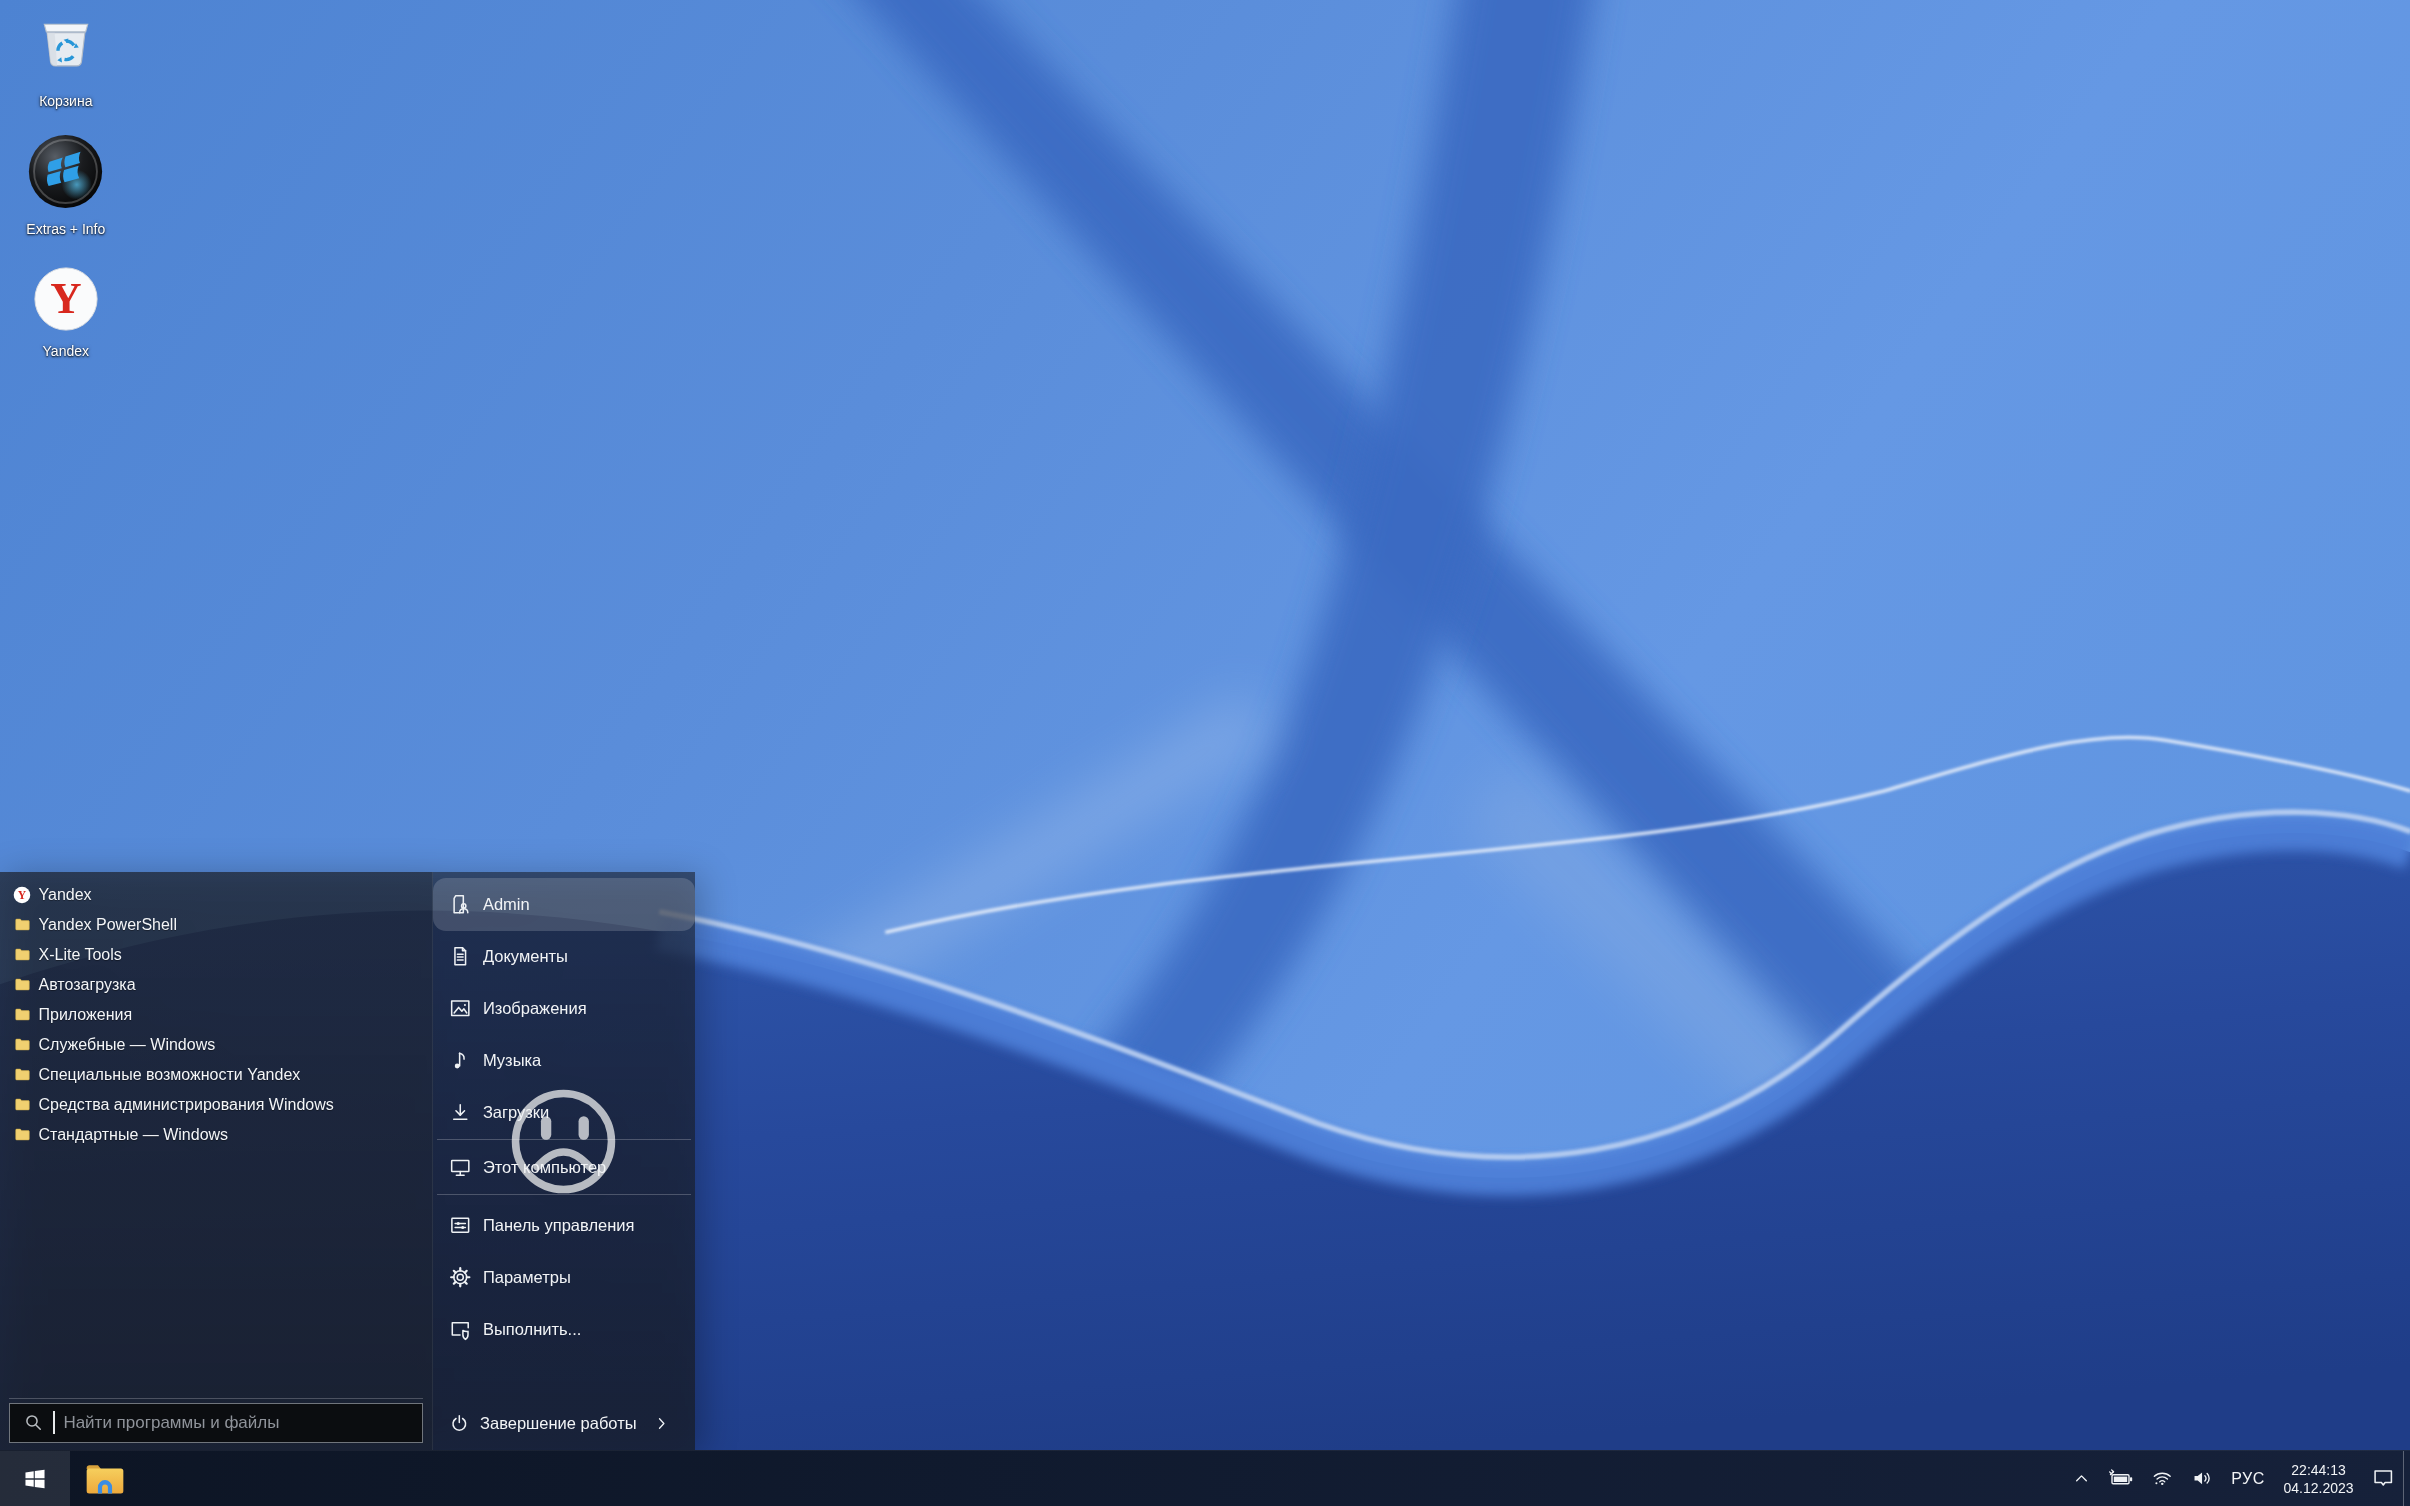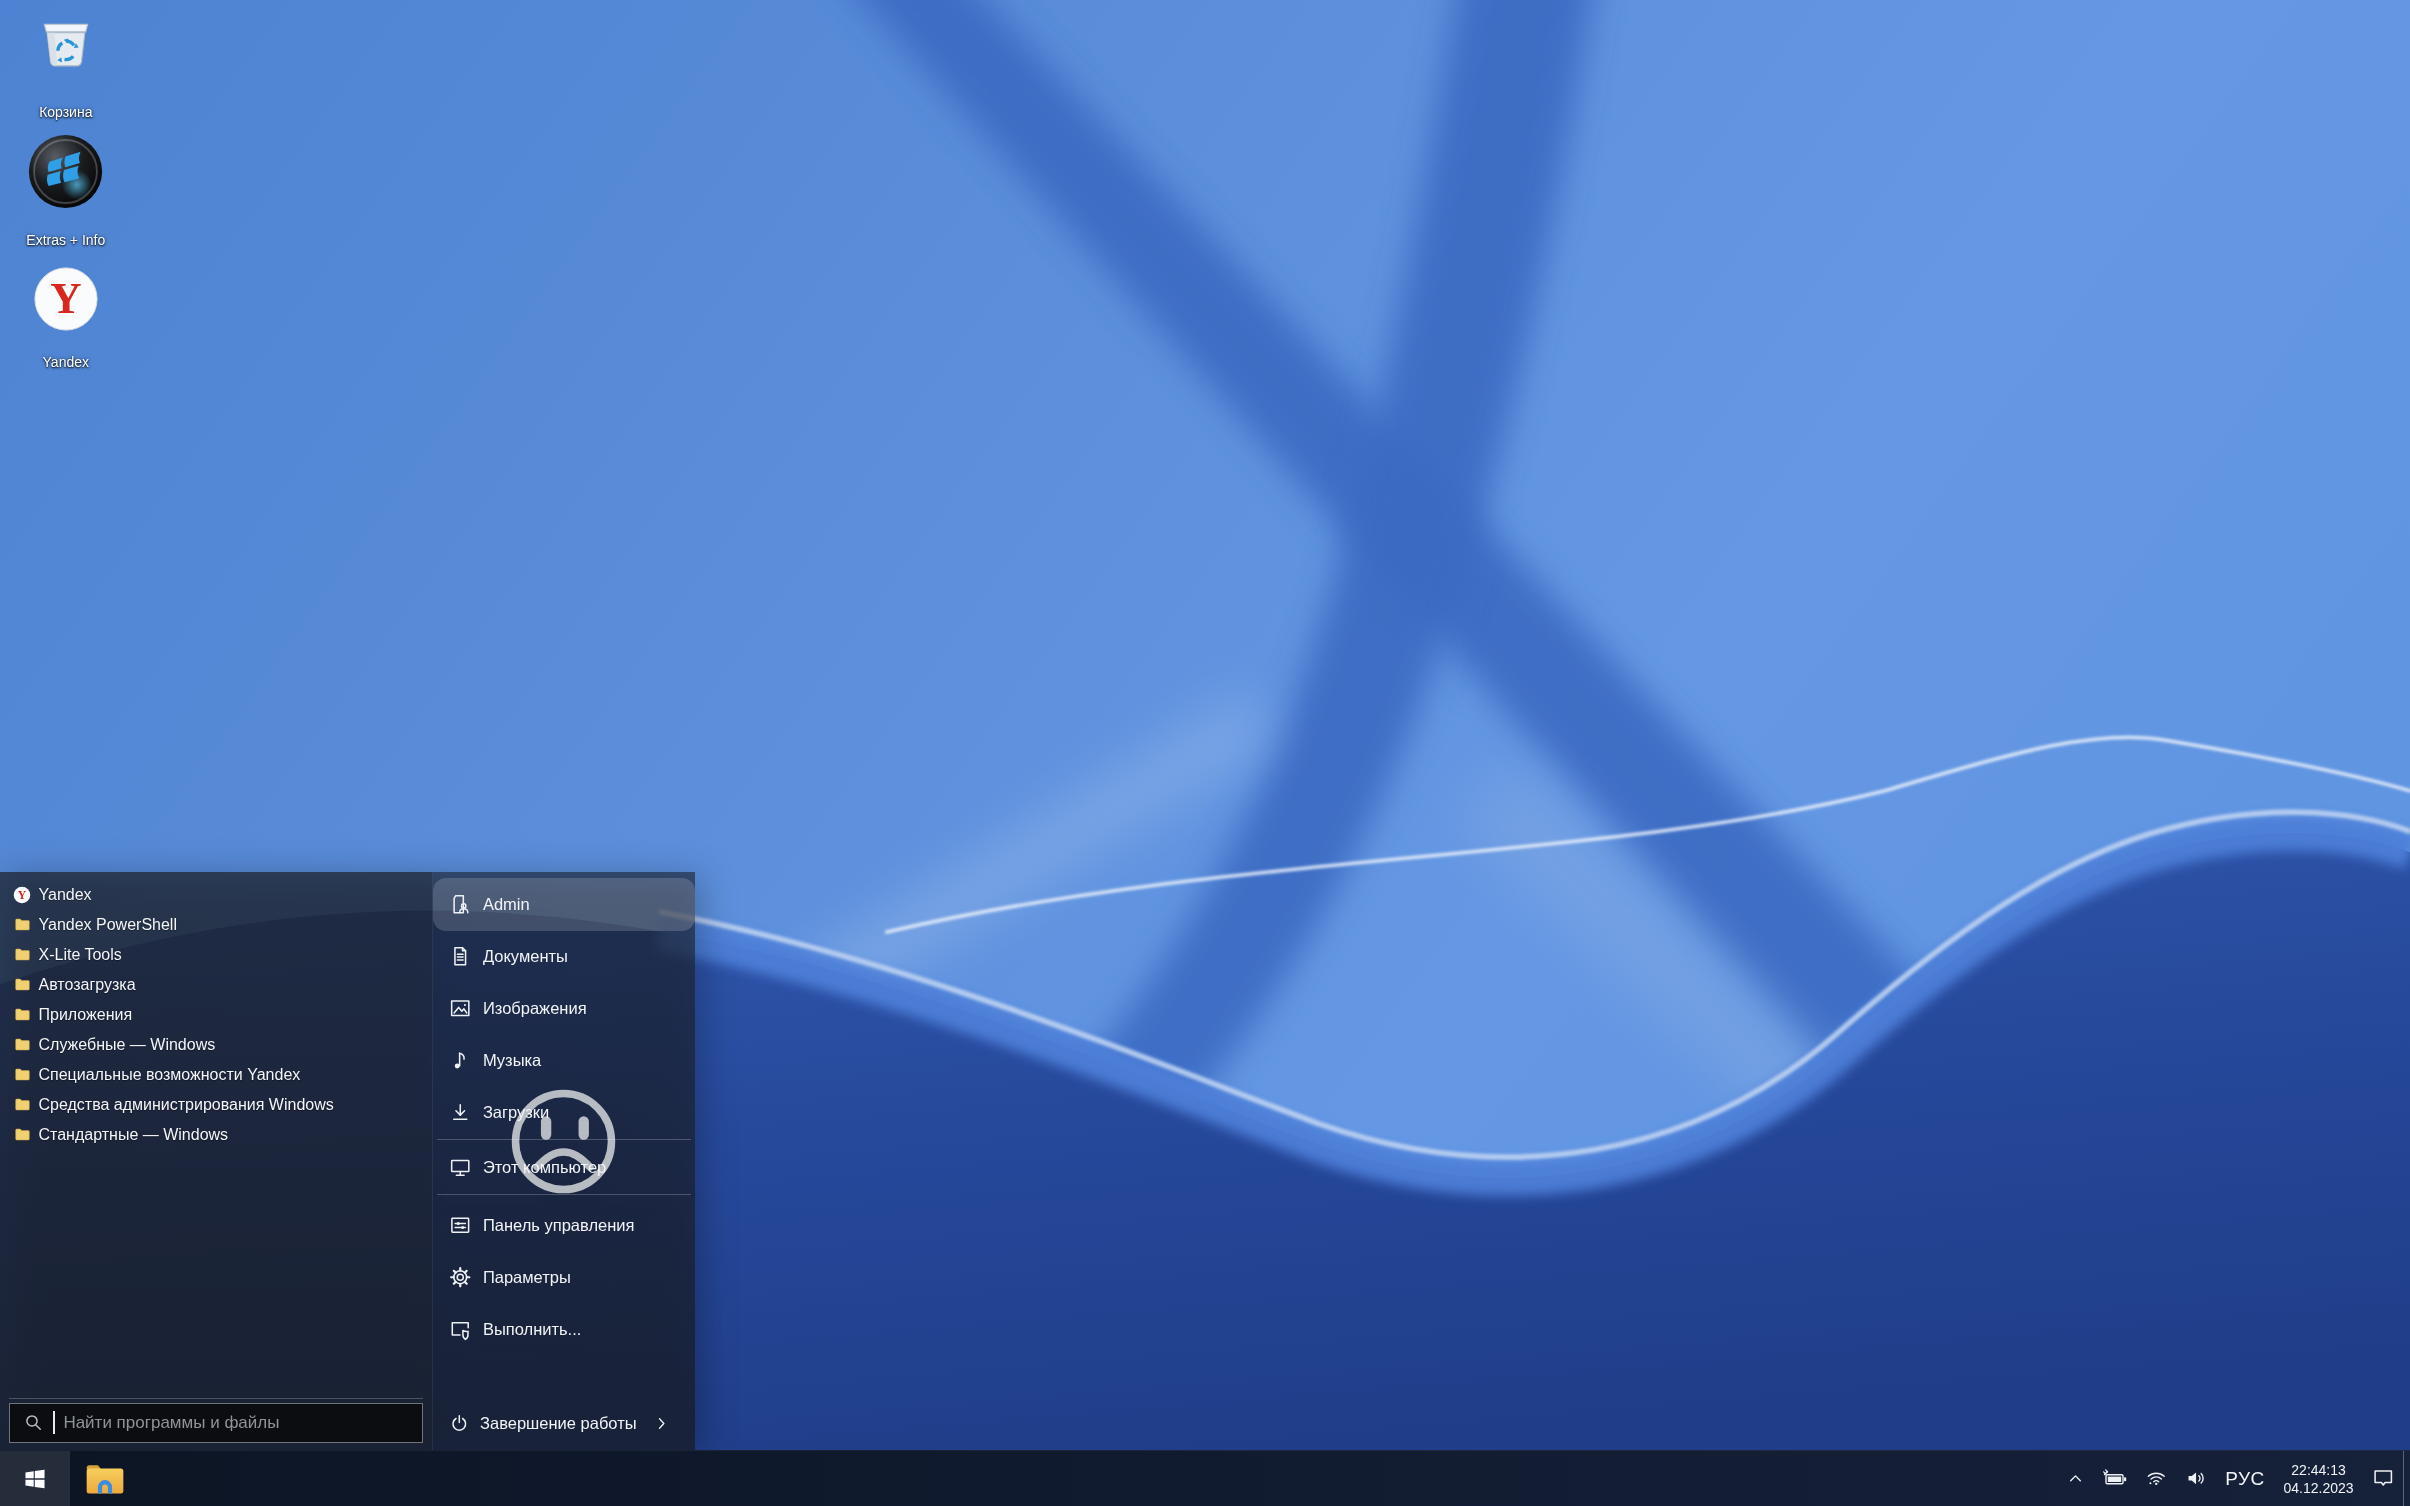--- a/index.html
+++ b/index.html
@@ -4,21 +4,21 @@
 <style>
   html,body{margin:0;padding:0;width:2411px;height:1507px;overflow:hidden;
     font-family:"Liberation Sans","DejaVu Sans",sans-serif;background:#4d83d2;}
   .stage{position:absolute;inset:0;width:2411px;height:1507px;overflow:hidden;}
   .wallpaper{position:absolute;inset:0;z-index:0;}
 
   
   .desk-icon{position:absolute;width:124px;left:3.8px;display:flex;flex-direction:column;
     align-items:center;cursor:default;z-index:2;}
   .desk-icon .ic{display:flex;align-items:center;justify-content:center;}
-  .desk-icon .lbl{margin-top:22px;font-size:14px;color:#fff;text-align:left;line-height:16px;
+  .desk-icon .lbl{margin-top:11px;font-size:14px;color:#fff;text-align:left;line-height:16px;
     text-shadow:0 0.9px 1.9px rgba(0,0,0,.9),0 0 3.8px rgba(0,0,0,.55);}
 
   
   .start-menu{position:absolute;left:0;top:872px;width:695px;height:578px;z-index:5;
     display:flex;filter:drop-shadow(7.5px 3.8px 17px rgba(0,0,0,.35));}
   .menu-left{width:433px;height:100%;background:linear-gradient(rgba(30,36,48,.74),rgba(26,31,42,.86));
     display:flex;flex-direction:column;border-right:0.9px solid rgba(255,255,255,.07);box-sizing:border-box;}
   .menu-right{width:262px;height:100%;background:linear-gradient(rgba(28,35,50,.62),rgba(24,30,44,.8));
     display:flex;flex-direction:column;box-sizing:border-box;position:relative;}
   .left-rows{padding-top:7.5px;}
@@ -50,21 +50,21 @@
   .sadface{position:absolute;left:75px;top:215px;width:111px;height:111px;z-index:1;opacity:.88;}
 
   
   .taskbar{position:absolute;left:0;top:1450px;width:2411px;height:56px;z-index:10;
     background:linear-gradient(90deg,#0d1524 0%,#101a2e 40%,#16213a 100%);
     border-top:0.9px solid rgba(255,255,255,.05);box-sizing:border-box;display:flex;align-items:center;}
   .tb-btn{width:70px;height:56px;display:flex;align-items:center;justify-content:center;}
   .tb-start{background:rgba(255,255,255,.1);}
   .tray{margin-left:auto;display:flex;align-items:center;height:56px;}
   .tray .titem{display:flex;align-items:center;justify-content:center;height:56px;padding:0 7.5px;}
-  .tray .lang{color:#f2f4f6;font-size:19px;letter-spacing:0.5px;padding:0 9.4px;}
+  .tray .lang{color:#f2f4f6;font-size:16px;letter-spacing:0.5px;padding:0 9.4px;}
   .clock{color:#f2f4f6;font-size:14px;line-height:18px;text-align:center;padding:0 9.4px;}
   .showdesk{width:7.5px;height:56px;border-left:0.9px solid rgba(255,255,255,.3);}
   svg{display:block;}
 </style>
 </head>
 <body>
 
 <div class="stage">
 
   <svg class="wallpaper" width="2411" height="1507" viewBox="0 0 2560 1600" preserveAspectRatio="none">

